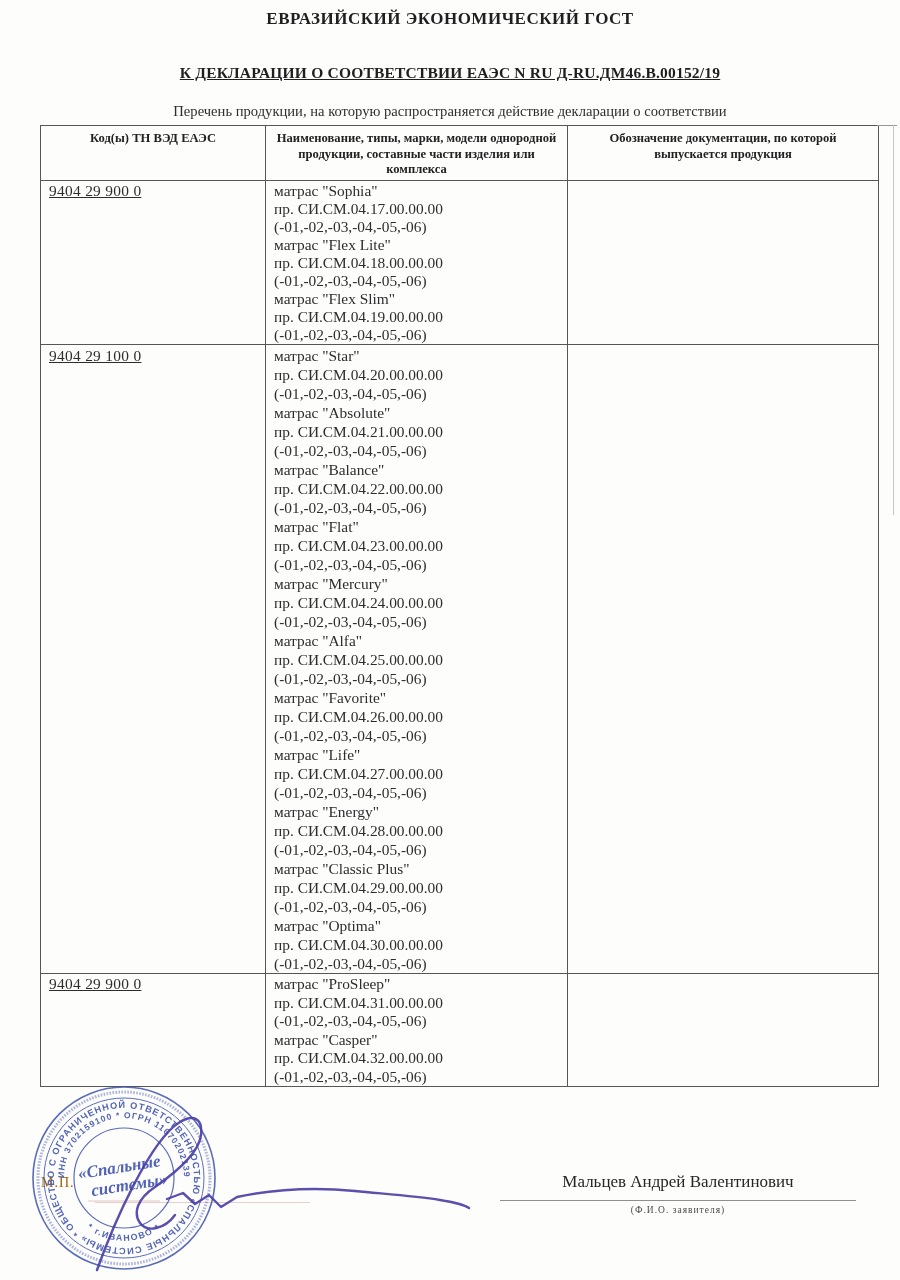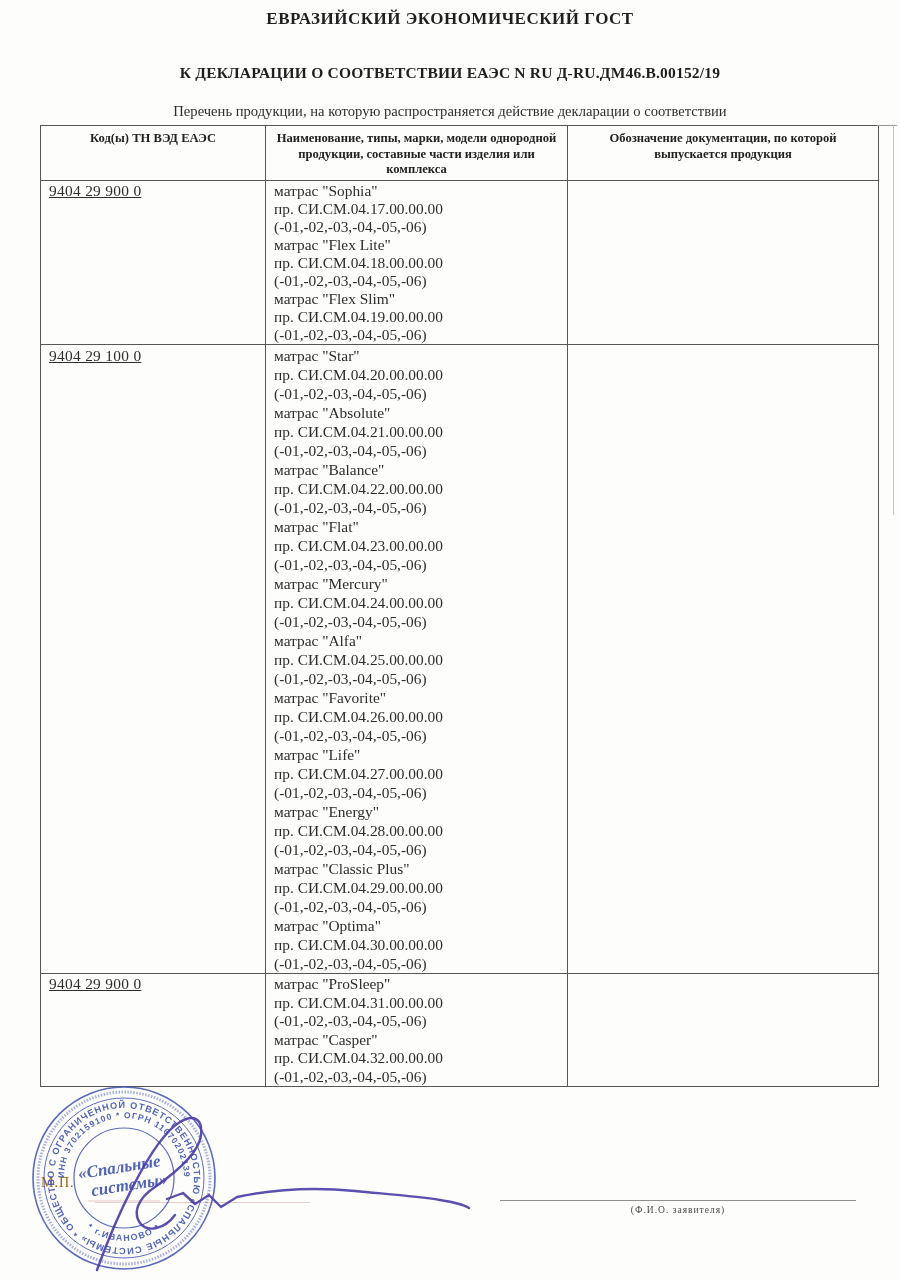--- a/index.html
+++ b/index.html
@@ -5,21 +5,21 @@
   html,body{margin:0;padding:0;background:#e9e9e9;}
   .page{
     position:relative;width:900px;height:1280px;margin:0 auto;
     background:#fdfdfc;color:#2b2b2b;
     font-family:"Liberation Serif","DejaVu Serif",serif;
     overflow:hidden;
   }
   .hdr{position:absolute;left:0;width:100%;text-align:center;font-weight:bold;color:#1f1f1f;}
   .t1{top:9px;font-size:17px;letter-spacing:.5px;}
   .t2{top:38px;font-size:16.5px;}
-  .t3{top:64px;font-size:15.5px;letter-spacing:.2px;}
+  .t3{top:64px;font-size:15.5px;letter-spacing:.2px;text-decoration:underline;}
   .sub{position:absolute;top:103px;left:0;width:100%;text-align:center;
        font-size:14.6px;font-weight:normal;color:#2e2e2e;}
   
   table.decl{
     position:absolute;left:40px;top:125px;width:838px;
     border-collapse:collapse;table-layout:fixed;
   }
   table.decl th,table.decl td{
     border:1px solid #565656;vertical-align:top;overflow:hidden;
     box-sizing:border-box;
@@ -135,20 +135,21 @@
       <td></td>
     </tr>
   </tbody>
     </table>
 
   <div class="art-h"></div>
   <div class="art-v"></div>
 
   <div class="mp">М.П.</div>
   <div class="faint-pink"></div>
+  <div class="fio">Мальцев Андрей Валентинович</div>
   <div class="sig-line"></div>
   <div class="fio-cap">(Ф.И.О. заявителя)</div>
 
   <div class="stamp-wrap">
     <svg width="192" height="192" viewBox="0 0 192 192">
       <g stroke="#4457b2" fill="none" opacity="0.88">
         <circle cx="96" cy="96" r="91" stroke-width="1.6"></circle>
         <circle cx="96" cy="96" r="86" stroke-width="3" stroke-dasharray="1.6,1.4" opacity="0.5"></circle>
         <circle cx="96" cy="96" r="80" stroke-width="1"></circle>
         <circle cx="96" cy="96" r="50" stroke-width="1.2"></circle>

